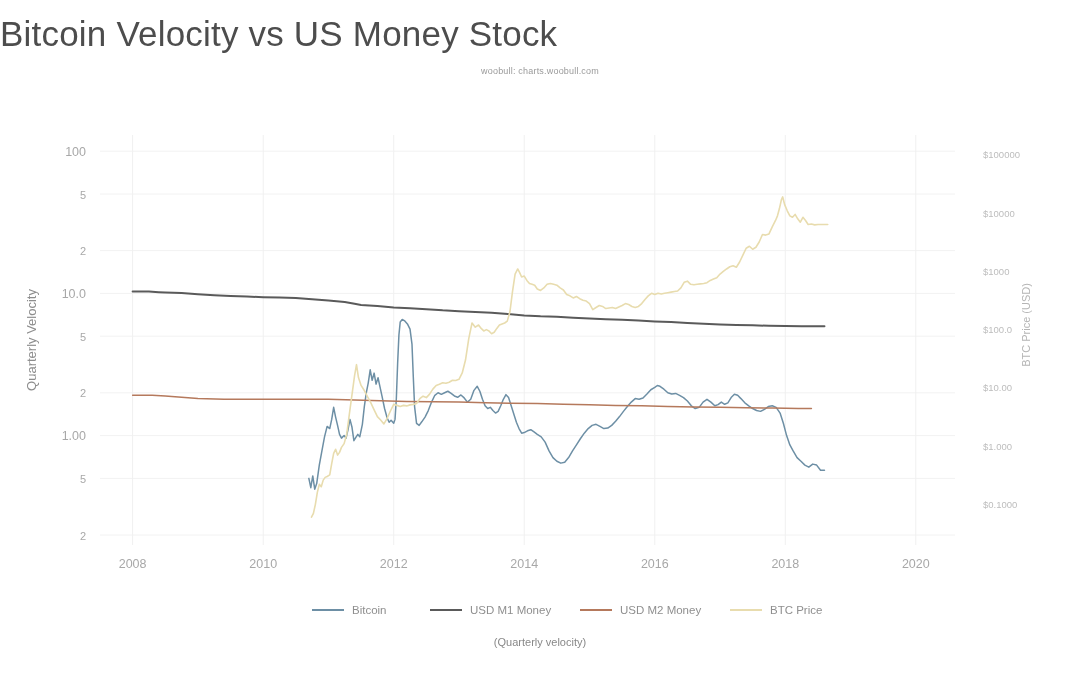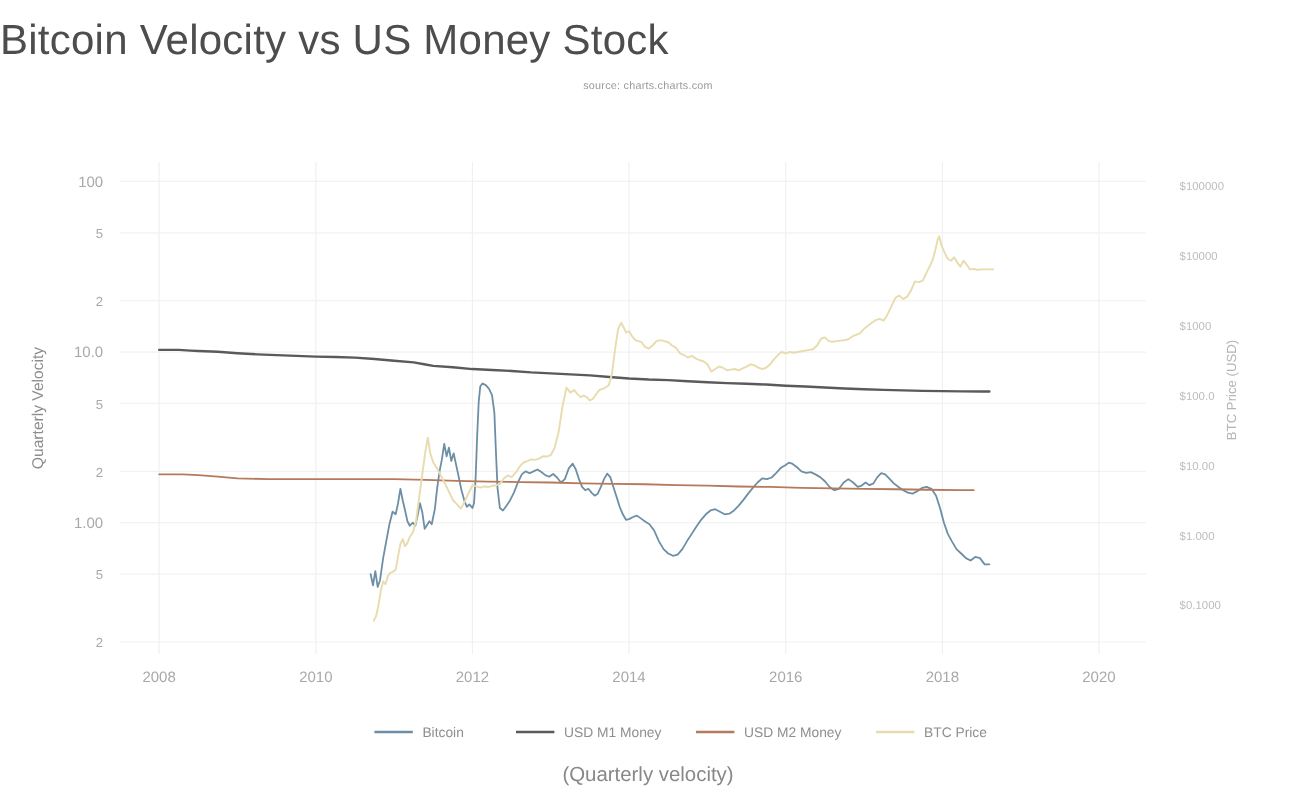--- a/index.html
+++ b/index.html
@@ -40,21 +40,21 @@
     font-size: 9px;
     color: #9a9a9a;
     letter-spacing: 0.2px;
   }
   .chart-footer {
     position: absolute;
     top: 636px;
     left: 0;
     width: 1080px;
     text-align: center;
-    font-size: 17px;
+    font-size: 11px;
     color: #888888;
   }
   svg.plot {
     position: absolute;
     top: 0;
     left: 0;
   }
   .axis-tick-text {
     font-family: "Liberation Sans", sans-serif;
     font-size: 12.5px;
@@ -96,21 +96,21 @@
   .legend-swatch {
     stroke-width: 2;
   }
 </style>
 </head>
 <body>
 
 <div id="chart-root">
 
   <div class="chart-title">Bitcoin Velocity vs US Money Stock</div>
-  <div class="chart-subtitle">source: charts.charts.com</div>
+  <div class="chart-subtitle">woobull: charts.woobull.com</div>
 
   <svg class="plot" id="plot-svg" width="1080" height="675">
       <g>
         <line x1="100" x2="955" y1="151.2" y2="151.2" class="gridline"></line>
         <line x1="100" x2="955" y1="194.0" y2="194.0" class="gridline"></line>
         <line x1="100" x2="955" y1="250.6" y2="250.6" class="gridline"></line>
         <line x1="100" x2="955" y1="293.4" y2="293.4" class="gridline"></line>
         <line x1="100" x2="955" y1="336.2" y2="336.2" class="gridline"></line>
         <line x1="100" x2="955" y1="392.8" y2="392.8" class="gridline"></line>
         <line x1="100" x2="955" y1="435.6" y2="435.6" class="gridline"></line>

